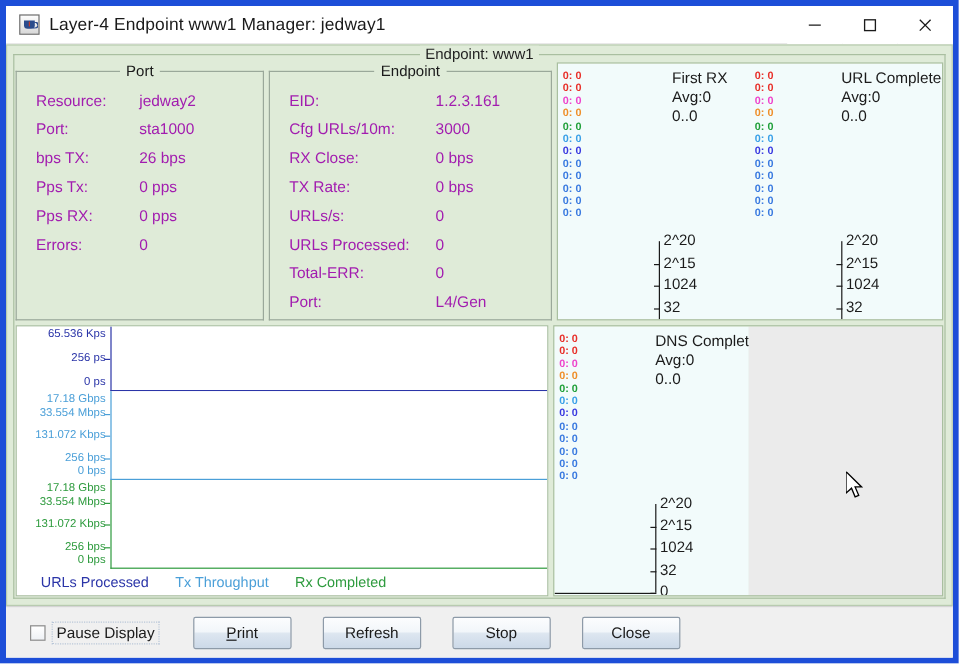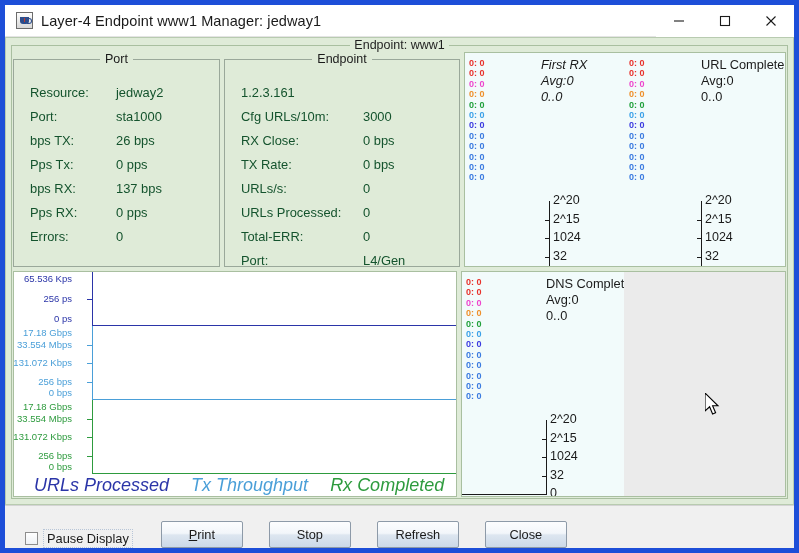--- a/index.html
+++ b/index.html
@@ -111,21 +111,21 @@
   }
   .gbox .gb-top .ln { flex:1 1 auto; height:1px; background:#9aa89a; }
   .gbox .gb-legend {
     font-size:12.5px; color:#1a1a1a; padding:0 5px;
     background:#dfebd8; transform: translateY(-1px); white-space:nowrap;
   }
   .gbox .gb-content {
     position:absolute; left:1px; right:1px; top:20px; bottom:1px;
     padding: 4px 0 0 16px;
   }
-  .kv { display:flex; align-items:flex-end; height:24px; font-size:12.9px; color:#14532d; }
+  .kv { display:flex; align-items:flex-start; height:24px; font-size:12.9px; color:#a21caf; }
   .kv .k { flex: 0 0 auto; }
   .kv .v { flex: 0 0 auto; }
 
   .port-box  { flex: 0 0 207px; margin-right: 4px; }
   .ep-box    { flex: 0 0 236px; margin-right: 4px; }
   .port-box .kv .k { width: 86px; }
   .ep-box   .kv .k { width: 122px; }
 
   
   .rightcharts {
@@ -180,58 +180,58 @@
     min-height: 0;
   }
   .g1 { flex: 0 0 54px; }
   .g2 { flex: 1 1 0; }
   .g3 { flex: 1 1 0; }
   .g-labels {
     flex: 0 0 78px;
     position: relative;
   }
   .g-labels span {
-    position:absolute; right:20px;
+    position:absolute; right:4px;
     font-size: 9.5px; line-height:10px; white-space:nowrap;
     transform: translateY(-50%);
   }
   .g-tick {
     position:absolute; right:0; width:5px; height:1px;
   }
   .g-plot {
     flex:1 1 auto; position:relative; background:#ffffff;
   }
   .g-plot .axis-v { position:absolute; left:0; top:0; bottom:0; width:1px; }
   .g-plot .axis-h { position:absolute; left:0; right:0; bottom:0; height:1px; }
 
   .glegend {
     flex: 0 0 22px;
     display:flex; align-items:center;
     padding-left: 20px;
     background:#ffffff;
   }
-  .glegend span { font-size: 18px; margin-right: 22px; white-space:nowrap;font-style:italic; }
+  .glegend span { font-size: 12px; margin-right: 22px; white-space:nowrap; }
 
   .bigright {
     flex: 1 1 auto;
     margin-left: 4px;
     border: 1px solid #a9bfa0;
     background: #dfebd8;
     display: grid;
     grid-template-columns: 1fr 1fr;
     overflow: hidden;
     position: relative;
   }
 
   
   .buttonbar {
     flex: 0 0 43px; height: 43px;
     background: #f0f0f0;
     border-top: 1px solid #d4d4d4;
-    display: flex; align-items: flex-end;
+    display: flex; align-items: center;
     padding: 0 14px;
   }
   .chkwrap { display:flex; align-items:center; margin-left: 6px; margin-right: 28px; }
   .chkbox {
     width: 13px; height: 13px;
     border: 1px solid #8d8d8d;
     background: linear-gradient(#ffffff,#eef1f5);
     margin-right: 5px;
   }
   .chklabel {
@@ -317,43 +317,40 @@
             </div>
             <div class="kv">
               <span class="k">bps TX:</span>
               <span class="v">26 bps</span>
             </div>
             <div class="kv">
               <span class="k">Pps Tx:</span>
               <span class="v">0 pps</span>
             </div>
             <div class="kv">
-              <span class="k">bps RX:</span>
-              <span class="v">137 bps</span>
-            </div>
-            <div class="kv">
               <span class="k">Pps RX:</span>
               <span class="v">0 pps</span>
             </div>
             <div class="kv">
               <span class="k">Errors:</span>
               <span class="v">0</span>
             </div>
           </div>
         </div>
 
         <div class="gbox ep-box">
           <div class="gb-body"></div>
           <div class="gb-top">
             <div class="ln"></div>
             <div class="gb-legend">Endpoint</div>
             <div class="ln"></div>
           </div>
           <div class="gb-content">
             <div class="kv">
+              <span class="k">EID:</span>
               <span class="v">1.2.3.161</span>
             </div>
             <div class="kv">
               <span class="k">Cfg URLs/10m:</span>
               <span class="v">3000</span>
             </div>
             <div class="kv">
               <span class="k">RX Close:</span>
               <span class="v">0 bps</span>
             </div>
@@ -389,21 +386,21 @@
                 <div style="color: rgb(239, 143, 42);">0: 0</div>
                 <div style="color: rgb(32, 160, 58);">0: 0</div>
                 <div style="color: rgb(58, 160, 232);">0: 0</div>
                 <div style="color: rgb(58, 58, 224);">0: 0</div>
                 <div style="color: rgb(58, 122, 224);">0: 0</div>
                 <div style="color: rgb(58, 122, 224);">0: 0</div>
                 <div style="color: rgb(58, 122, 224);">0: 0</div>
                 <div style="color: rgb(58, 122, 224);">0: 0</div>
                 <div style="color: rgb(58, 122, 224);">0: 0</div>
               </div>
-              <div class="mc-titleblock" style="left: 76px; font-style: italic;">
+              <div class="mc-titleblock" style="left: 95px;">
                 <div>First RX</div>
                 <div>Avg:0</div>
                 <div>0..0</div>
               </div>
               <div class="mc-axis" style="inset: 0px;">
                 <div class="vline" style="left: 84px; top: 148px; height: 74px;"></div>
                 <div class="tlab" style="left: 88px; top: 141px;">2^20</div>
                 <div class="tick" style="left: 80px; top: 166.5px;"></div>
                 <div class="tlab" style="left: 88px; top: 159.5px;">2^15</div>
                 <div class="tick" style="left: 80px; top: 185px;"></div>
@@ -547,22 +544,22 @@
       </div>
     </div>
   </div>
 
   <div class="buttonbar">
     <div class="chkwrap">
       <div class="chkbox"></div>
       <div class="chklabel">Pause Display</div>
     </div>
     <div class="btn"><u>P</u>rint</div>
+    <div class="btn">Refresh</div>
     <div class="btn">Stop</div>
-    <div class="btn">Refresh</div>
     <div class="btn">Close</div>
   </div>
 
   <svg class="cursor" id="cursor" width="17" height="25" viewBox="0 0 17 25" style="left: 700px; top: 388px;">
     <polygon points="0,0 0,18 4.6,13.8 7.6,21 10.6,19.8 7.6,12.8 13,12.8" fill="#ffffff" stroke="#000000" stroke-width="1.1"></polygon>
   </svg>
 
 </div>
 
 </body></html>

